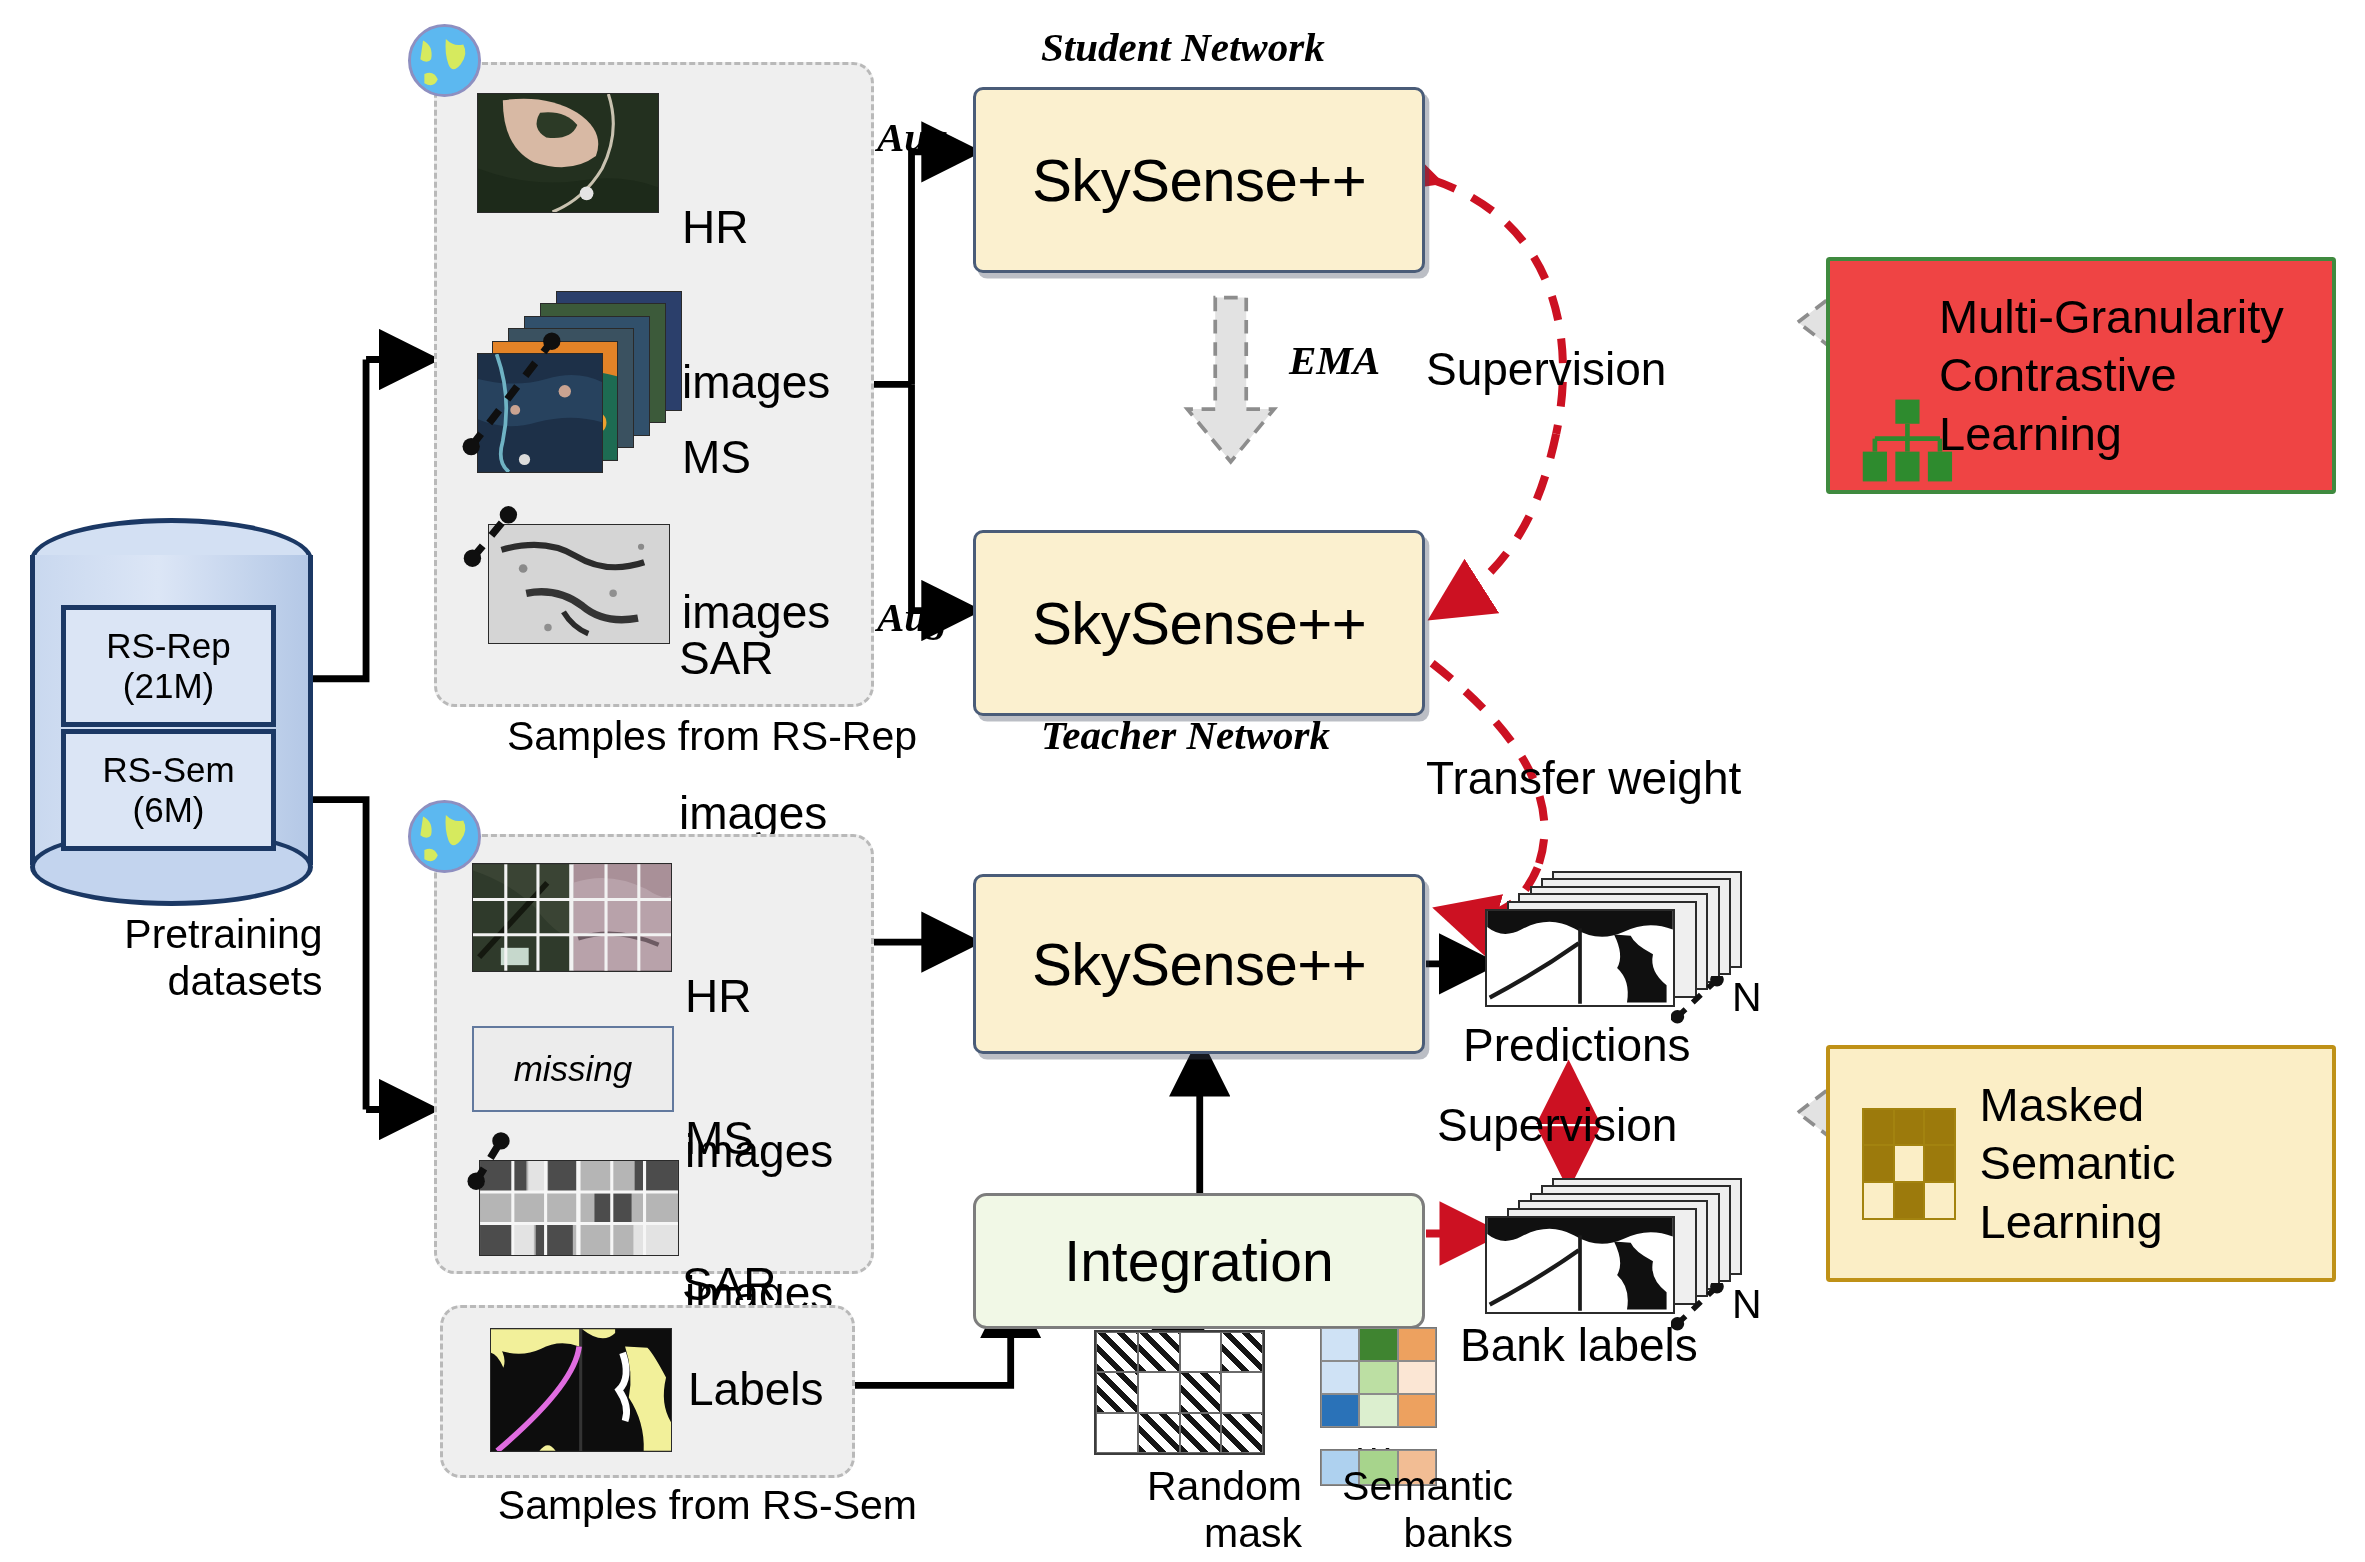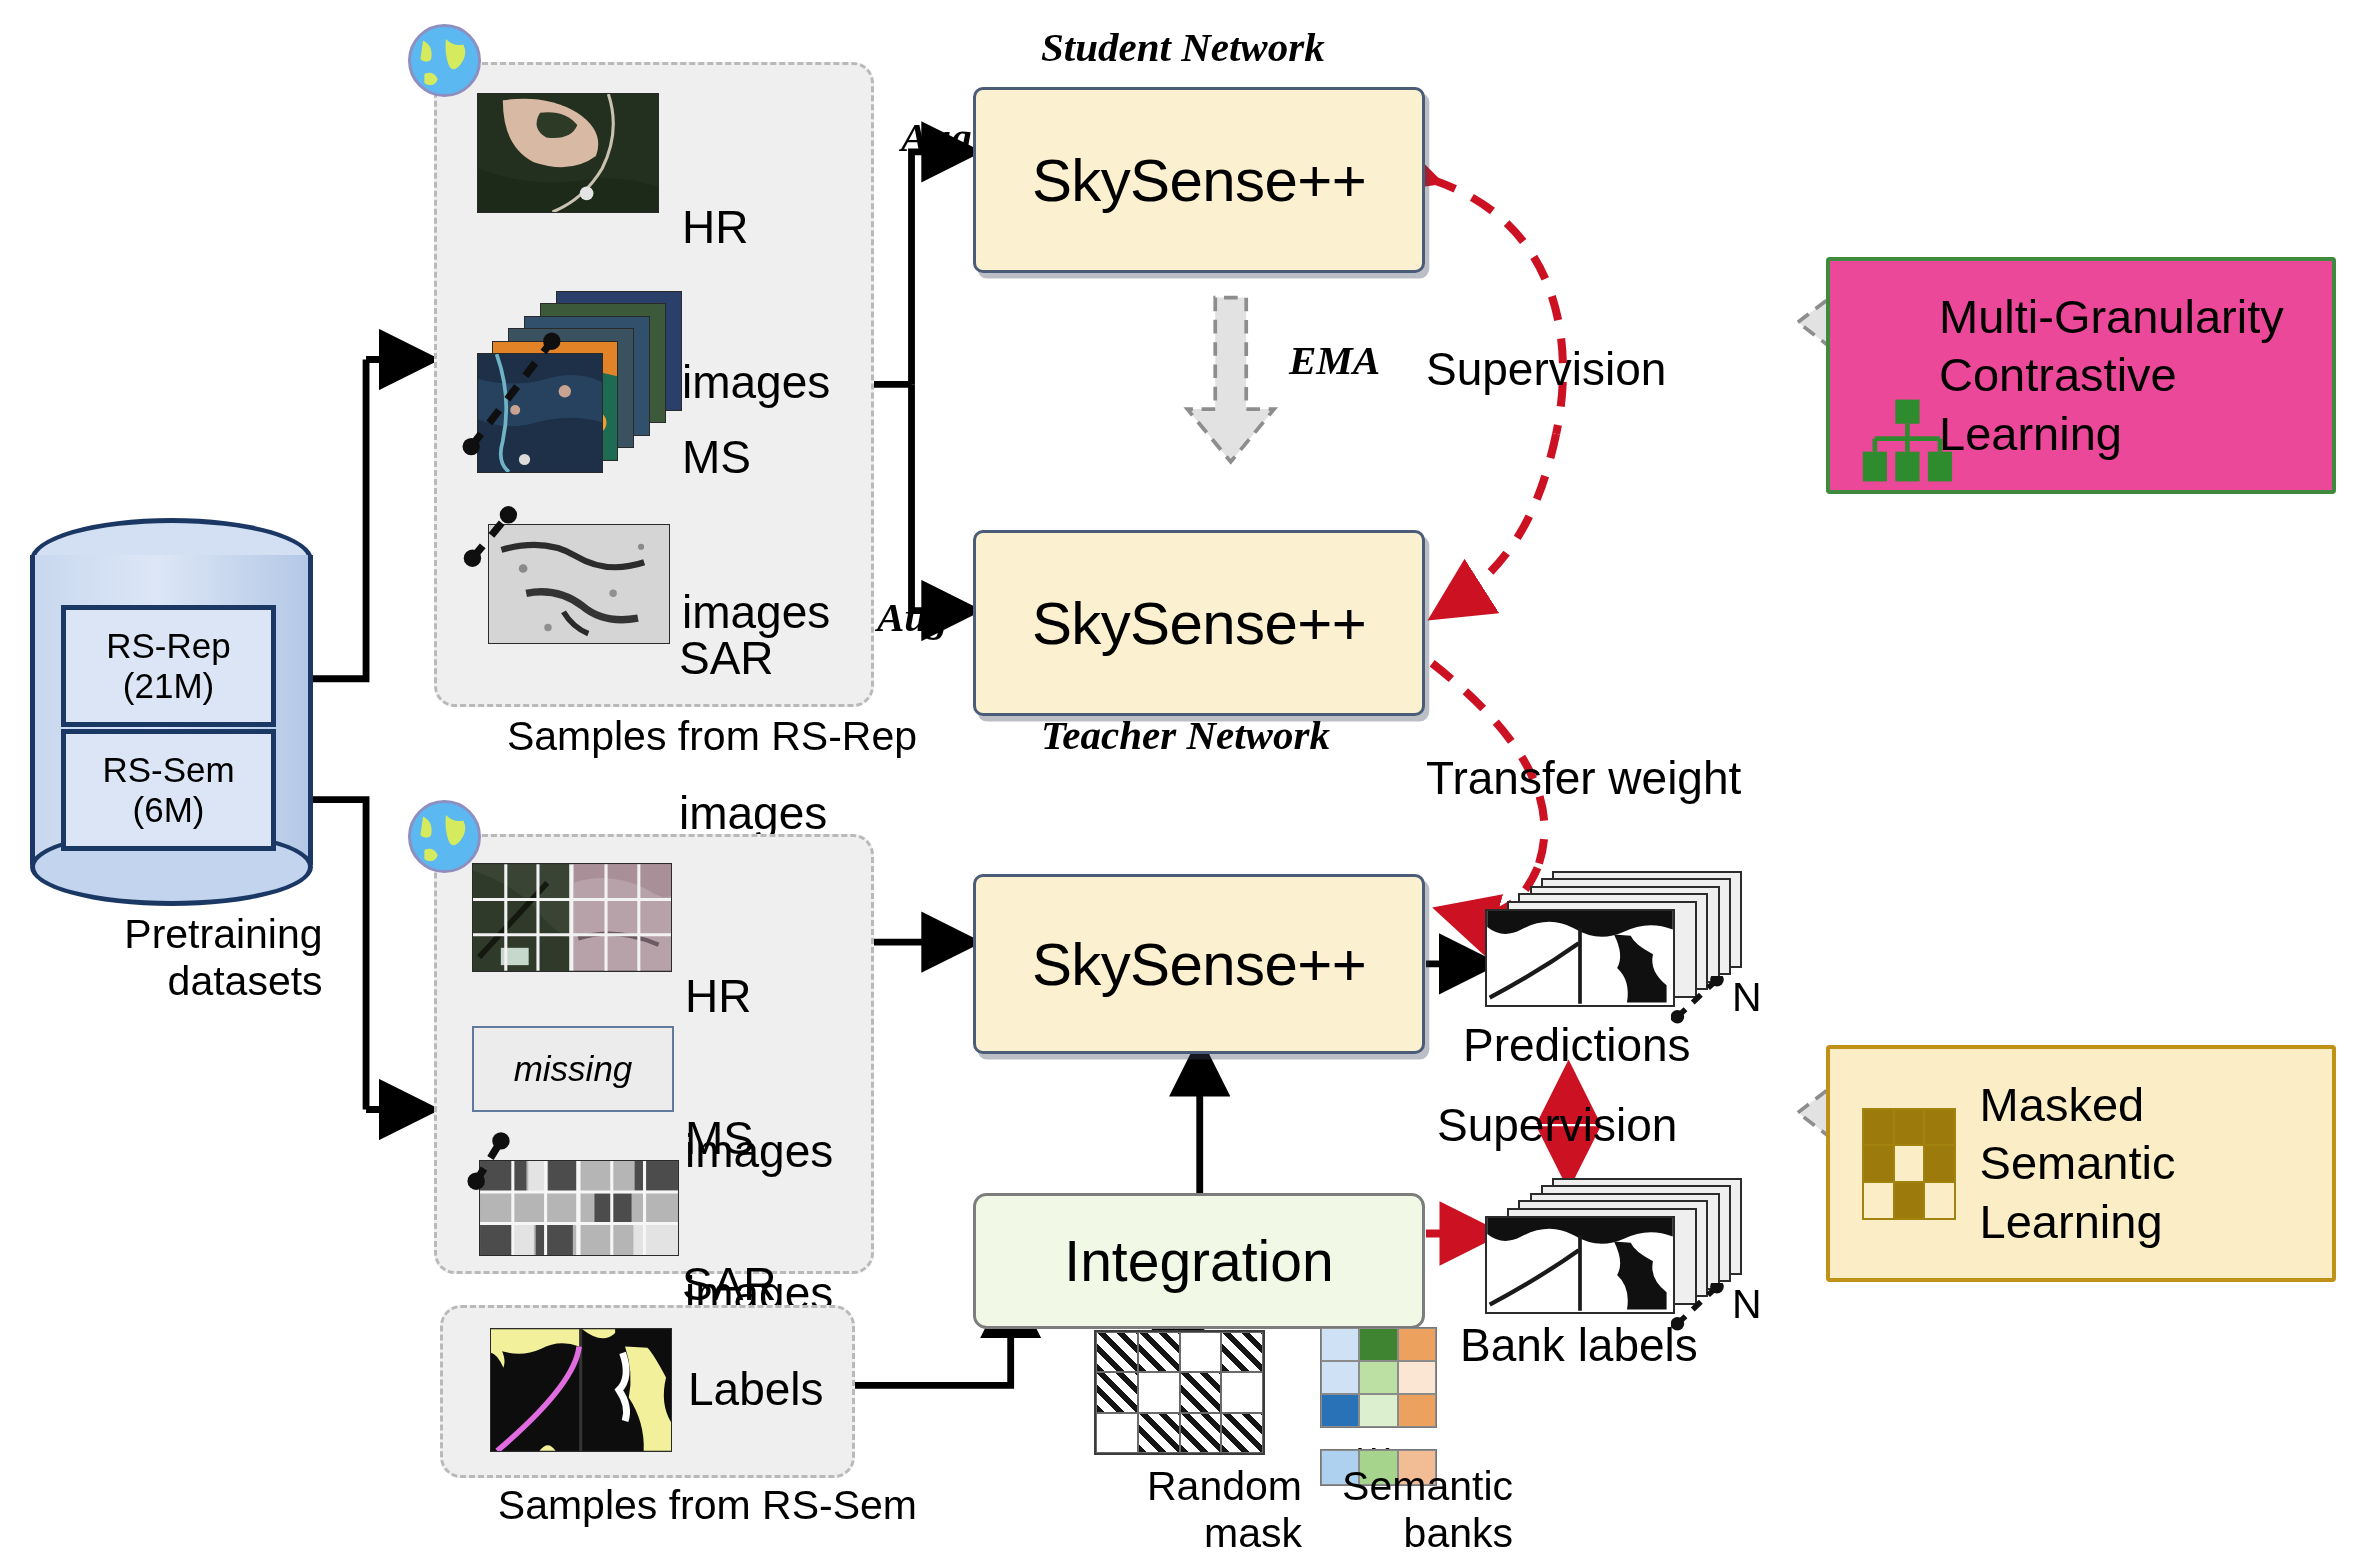--- a/index.html
+++ b/index.html
@@ -23,21 +23,21 @@
           box-shadow:4.3px 5.6px 0 rgba(60,70,90,.35);
           display:flex;align-items:center;justify-content:center;}
   .netbox span{font-size:60px;letter-spacing:-0.6px;}
   .integ{position:absolute;background:#f1f8e6;border:3.1px solid #7d7d7d;border-radius:13.6px;
          display:flex;align-items:center;justify-content:center;}
   .integ span{font-size:57px;text-align:center;}
 
   
   .modbox{position:absolute;display:flex;align-items:center;border-radius:3.7px;}
   .modbox .mlabel{font-size:47px;line-height:1.24;}
-  .mod-green{background:#ec4899;border:4.3px solid #3f8a3f;}
+  .mod-green{background:#ef4444;border:4.3px solid #3f8a3f;}
   .mod-gold{background:#fbeec6;border:4.3px solid #bf9117;}
 
   
   .cyl-body{position:absolute;background:linear-gradient(90deg,#c9d8ef 0%,#dce6f6 45%,#b4c8e6 100%);
             border-left:5.6px solid #1b3864;border-right:5.6px solid #1b3864;}
   .cyl-top{position:absolute;background:#d3e0f3;border:5.6px solid #1b3864;border-radius:50%;}
   .cyl-bot{position:absolute;background:#c3d4ee;border:5.6px solid #1b3864;border-radius:50%;}
   .cyl-seg{position:absolute;background:#dbe5f5;border:5px solid #1b3864;
            display:flex;flex-direction:column;align-items:center;justify-content:center;}
   .cyl-seg b{font-weight:normal;font-size:35px;display:block;}
@@ -255,21 +255,21 @@
   </svg>
 
   <div class="caption" style="left:384px;top:713px;width:533px;">
     <div>Samples from RS-Rep</div>
   </div>
 
   <div class="txt t-md ital-serif" style="left:1041px;top:25px;">Student Network</div>
   <div class="netbox" style="left:973px;top:87px;width:446px;height:180px;">
     <span>SkySense++</span>
   </div>
-  <div class="txt t-md ital-serif" style="left:877px;top:115px;margin-left:24px;">Aug</div>
+  <div class="txt t-md ital-serif" style="left:877px;top:115px;">Aug</div>
 
   <div class="netbox" style="left:973px;top:530px;width:446px;height:180px;">
     <span>SkySense++</span>
   </div>
   <div class="txt t-md ital-serif" style="left:877px;top:595px;">Aug'</div>
   <div class="txt t-md ital-serif" style="left:1041px;top:713px;">Teacher Network</div>
 
   <div class="txt t-md ital-serif" style="left:1289px;top:338px;">EMA</div>
 
   <div class="txt t-lg" style="left:1426px;top:344px;">Supervision</div>

